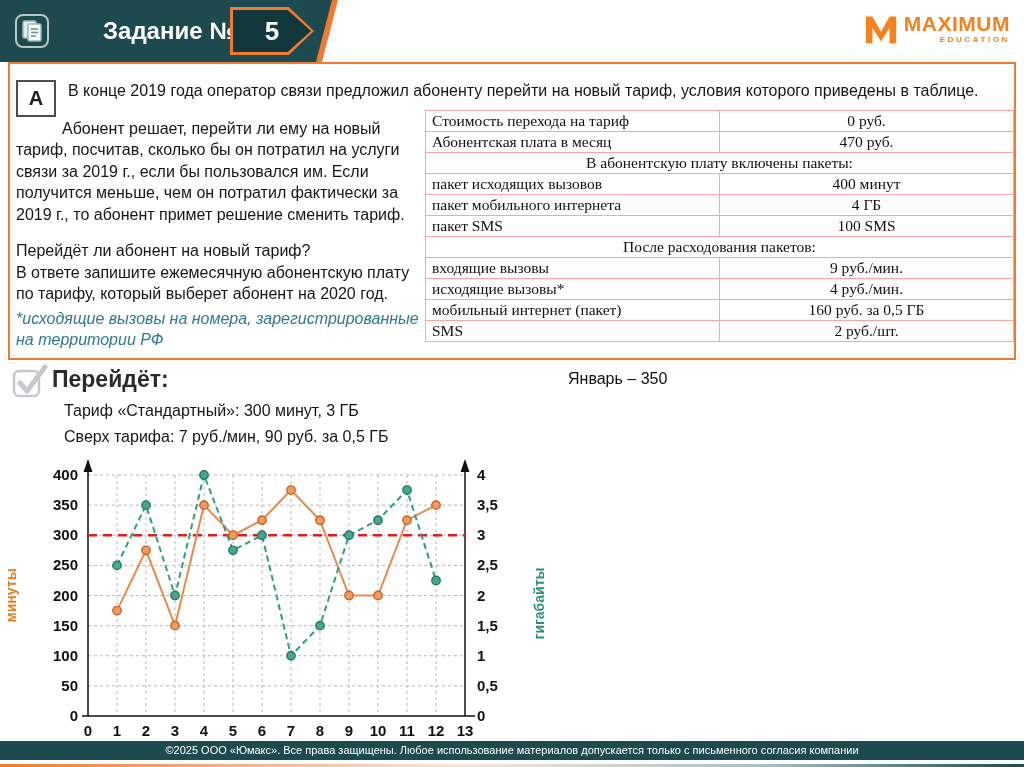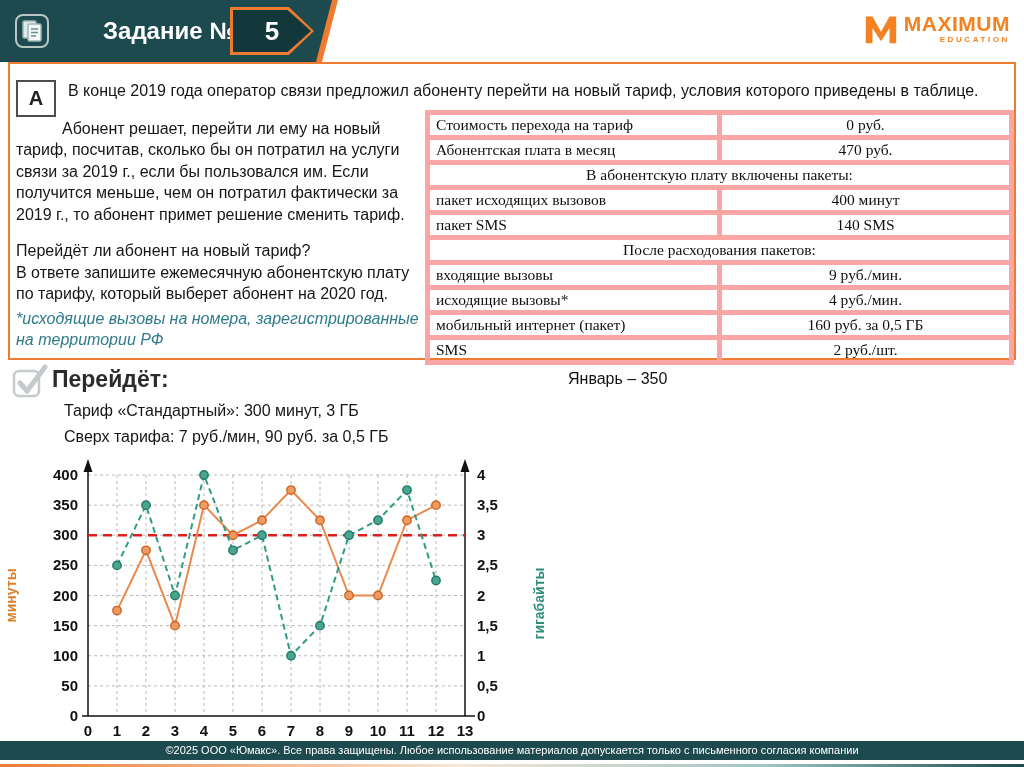--- a/index.html
+++ b/index.html
@@ -34,21 +34,21 @@
   .q-intro { position:absolute; left:58px; top:18px; right:12px; margin:0;
     font-size:16px; color:#161616; }
   .q-leftcol { position:absolute; left:6px; top:54px; width:406px;
     font-size:16px; color:#161616; line-height:1.34; }
   .q-leftcol p { margin:0; }
   .q-leftcol .p1 { text-indent:46px; margin-bottom:15px; }
   .q-footnote { margin-top:3px !important; color:#2e7b8c; font-style:italic; }
   .tariff-table { position:absolute; left:415px; top:46px; width:589px;
     border-collapse:collapse; font-family:"Liberation Serif", serif;
     font-size:15.5px; color:#101010; }
-  .tariff-table td { border:5px solid #fca5a5; padding:0 6px; height:20px; line-height:20px; }
+  .tariff-table td { border:1px solid #fca5a5; padding:0 6px; height:20px; line-height:20px; }
   .tariff-table td.lbl { width:50%; text-align:left; }
   .tariff-table td.val { text-align:center; }
   .tariff-table td.th-row { text-align:center; }
   
   .check-icon { position:absolute; left:12px; top:364px; width:36px; height:36px; }
   .solution-heading { position:absolute; left:52px; top:366px; margin:0;
     font-size:23px; font-weight:bold; color:#2b2b2b; }
   .january-note { position:absolute; left:568px; top:370px; font-size:16px; color:#111; }
   .sol-line1 { position:absolute; left:64px; top:402px; margin:0; font-size:16px; color:#161616; }
   .sol-line2 { position:absolute; left:64px; top:428px; margin:0; font-size:16px; color:#161616; }
@@ -114,22 +114,26 @@
             <td class="val">470 руб.</td>
           </tr>
           <tr>
             <td colspan="2" class="th-row">В абонентскую плату включены пакеты:</td>
           </tr>
           <tr>
             <td class="lbl">пакет исходящих вызовов</td>
             <td class="val">400 минут</td>
           </tr>
           <tr>
+            <td class="lbl">пакет мобильного интернета</td>
+            <td class="val">4 ГБ</td>
+          </tr>
+          <tr>
             <td class="lbl">пакет SMS</td>
-            <td class="val">140 SMS</td>
+            <td class="val">100 SMS</td>
           </tr>
           <tr>
             <td colspan="2" class="th-row">После расходования пакетов:</td>
           </tr>
           <tr>
             <td class="lbl">входящие вызовы</td>
             <td class="val">9 руб./мин.</td>
           </tr>
           <tr>
             <td class="lbl">исходящие вызовы*</td>

